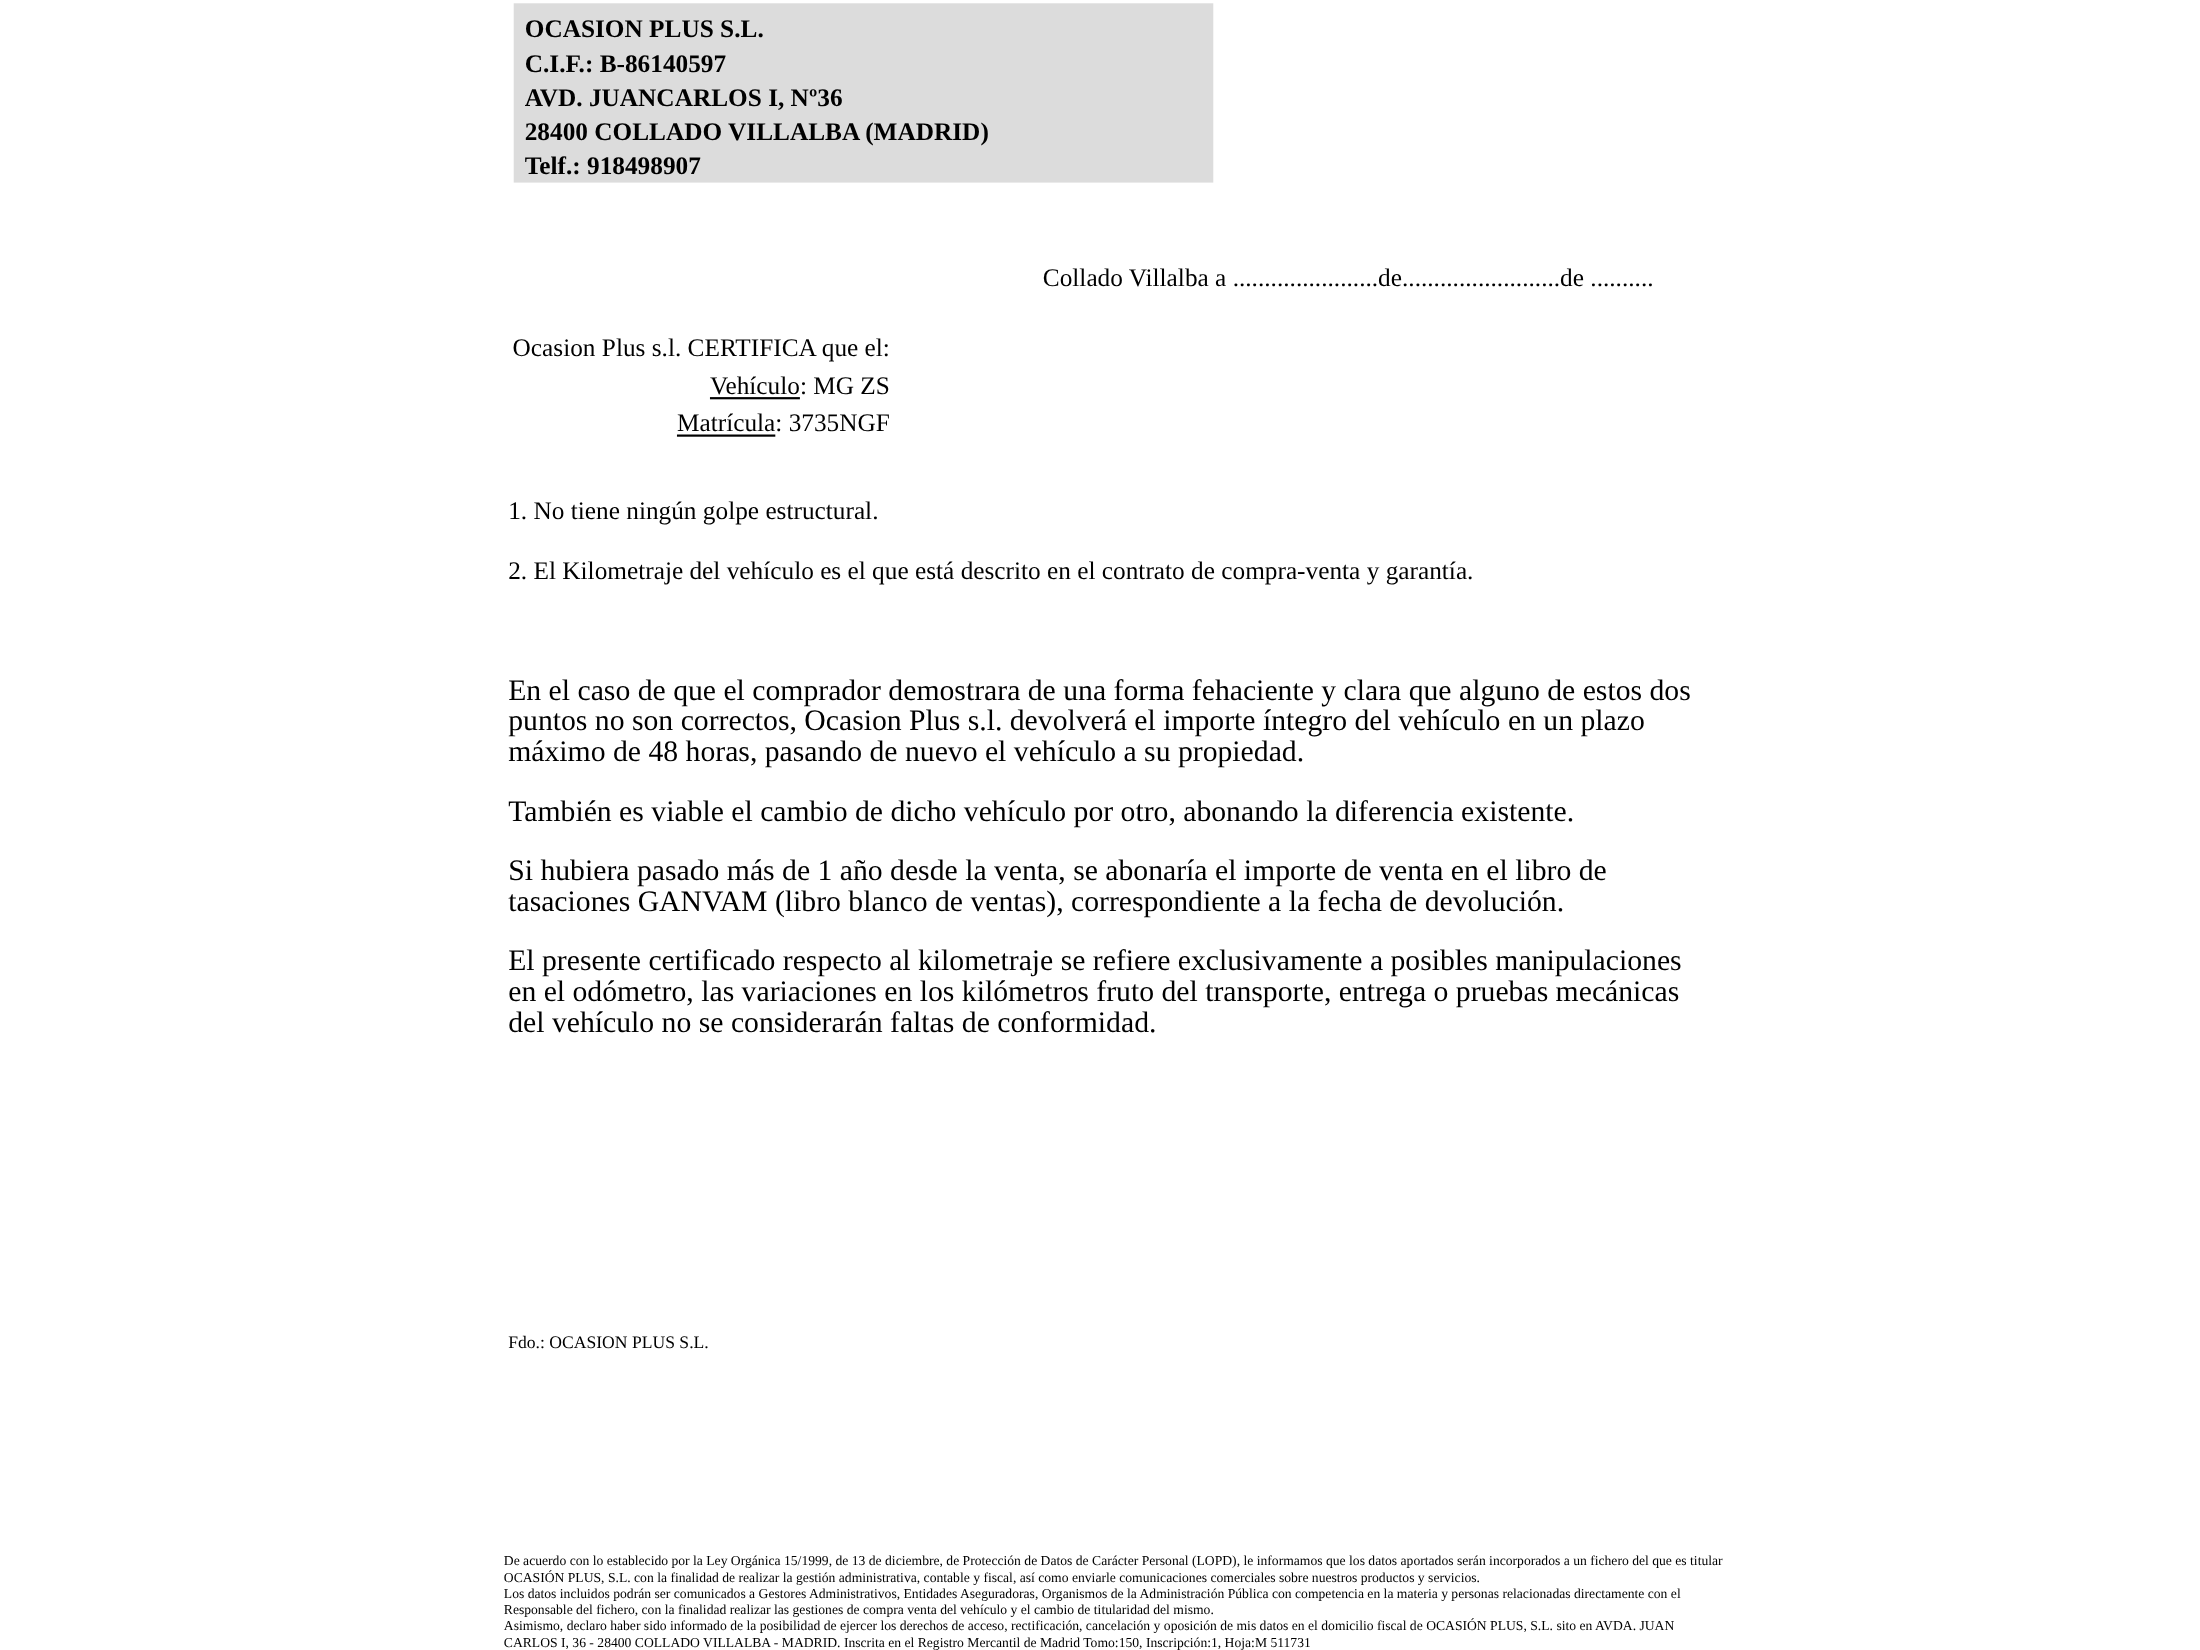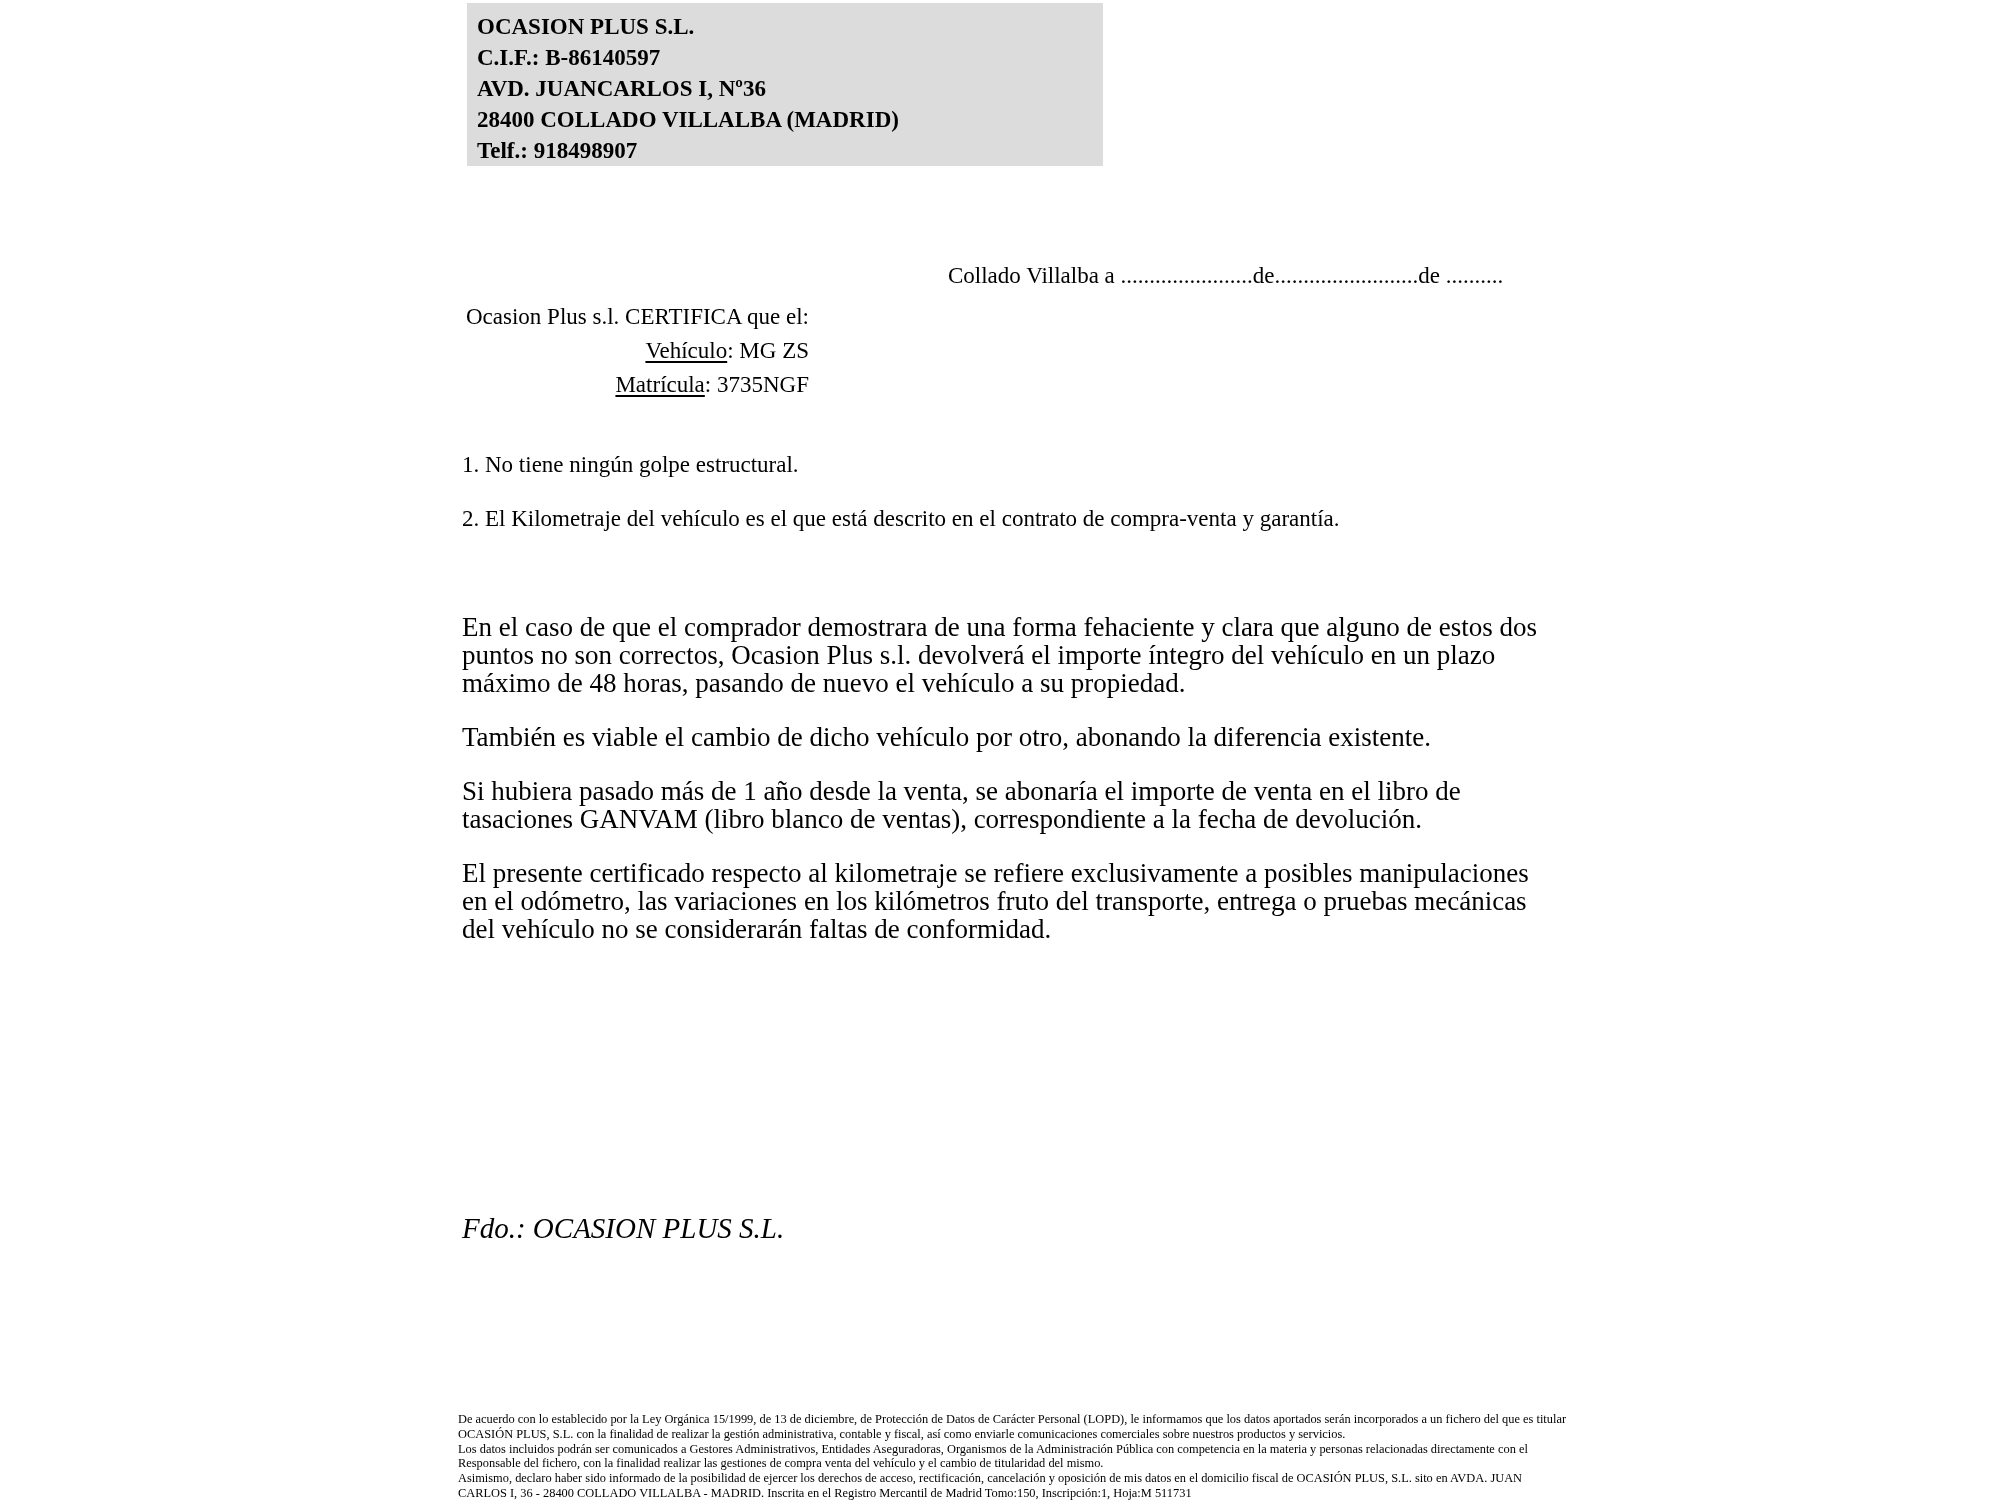--- a/index.html
+++ b/index.html
@@ -33,21 +33,20 @@
     font-weight: bold;
     font-size: 23px;
     line-height: 31px;
   }
   .date-line {
     position: absolute;
     left: 948px;
     top: 240px;
     font-size: 23px;
     white-space: nowrap;
-    margin-top: 23px;
   }
   .cert-block {
     position: absolute;
     left: 466px;
     top: 300px;
     font-size: 23px;
     line-height: 34px;
     text-align: right;
   }
   .cert-label {
@@ -76,22 +75,21 @@
     font-size: 27px;
     line-height: 28px;
   }
   .body-text p {
     margin: 0 0 26px 0;
   }
   .signature {
     position: absolute;
     left: 462px;
     top: 1212px;
-    font-size: 29px;
-    font-style: italic;
+    font-size: 16px;
   }
   .legal-footer {
     position: absolute;
     left: 458px;
     top: 1412px;
     width: 1100px;
     font-size: 12.4px;
     line-height: 14.8px;
   }
   .legal-footer div {

